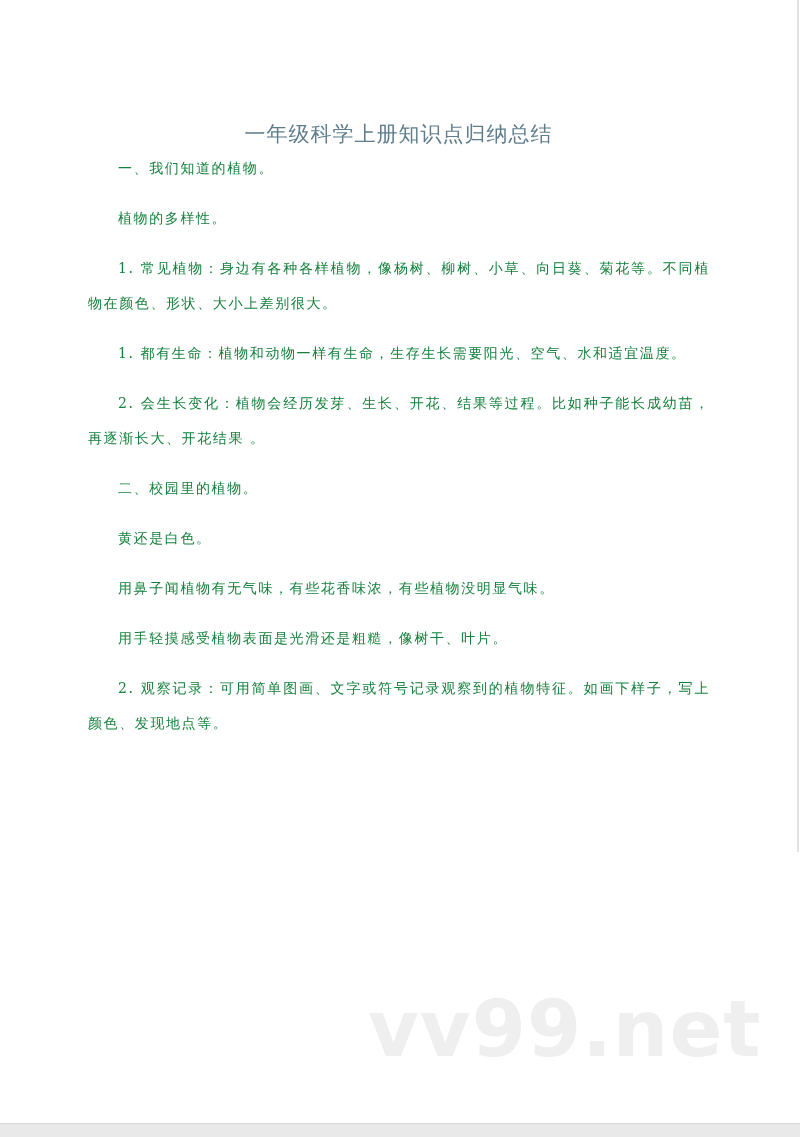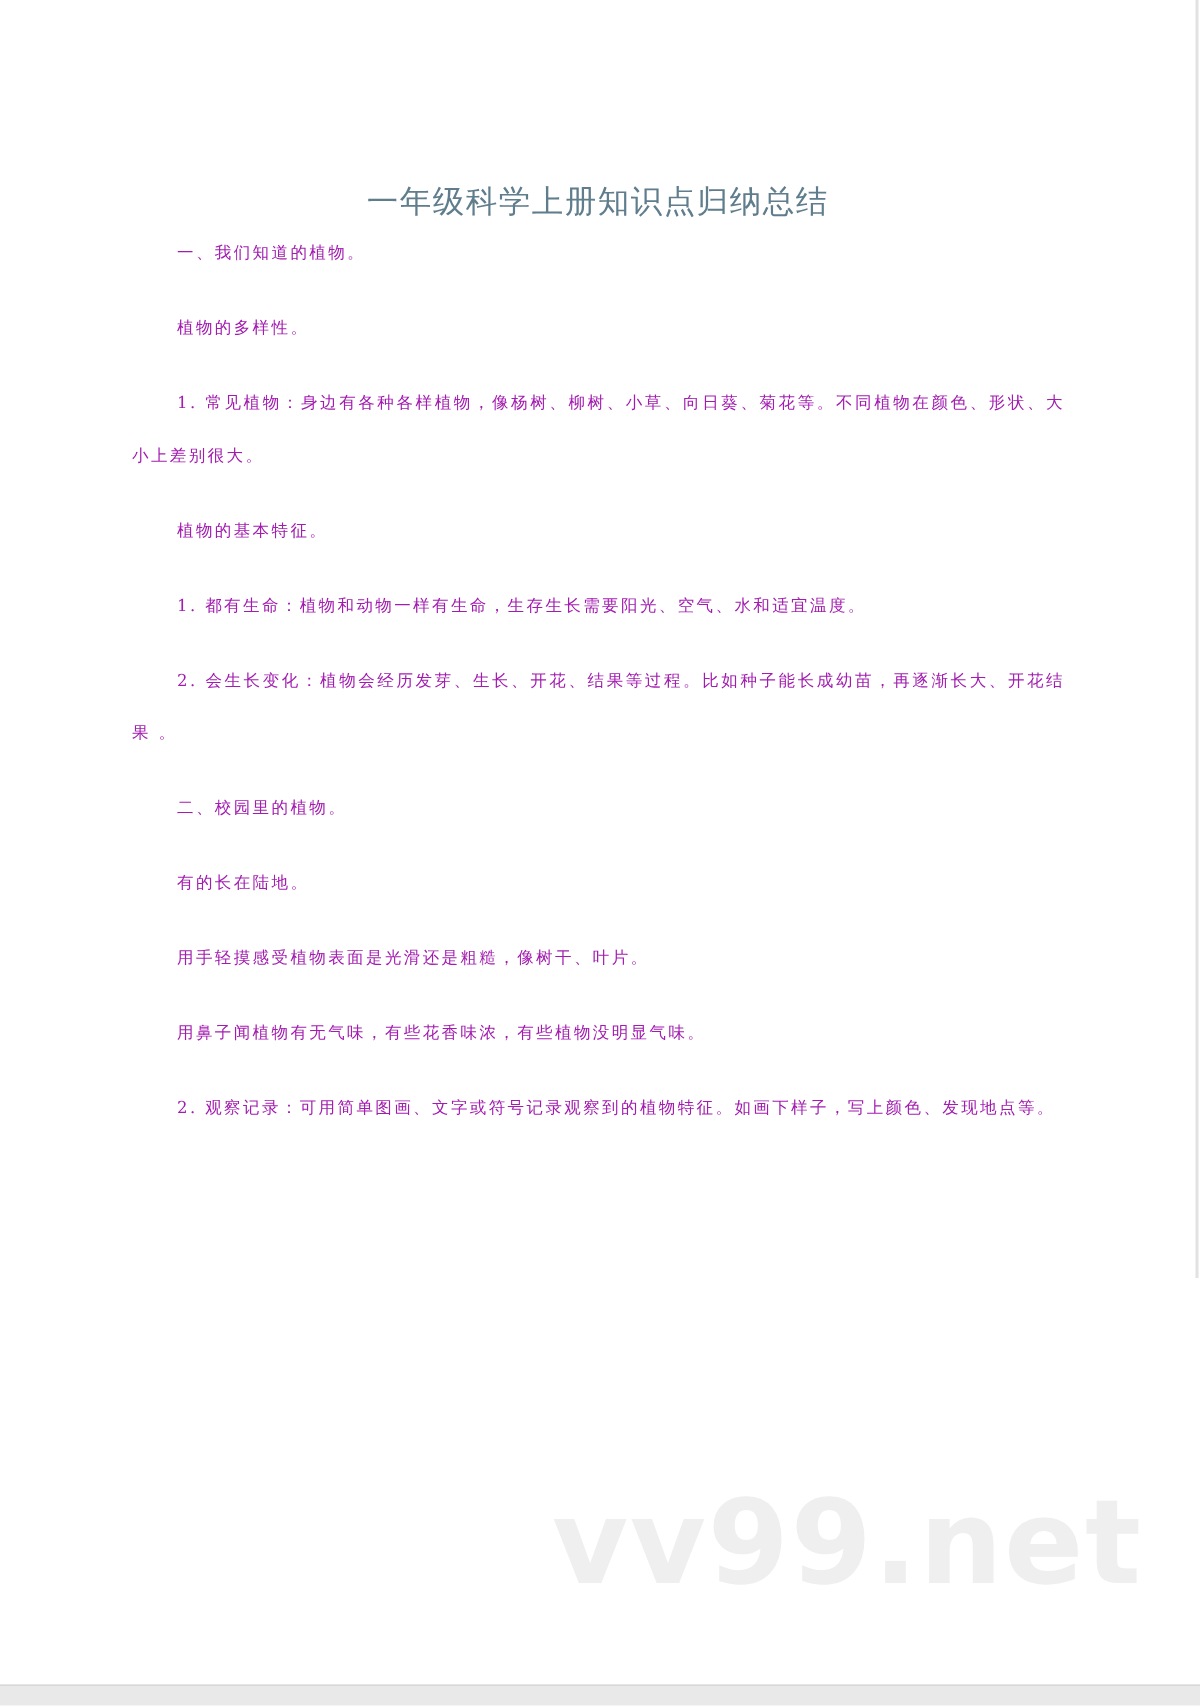--- a/index.html
+++ b/index.html
@@ -42,22 +42,22 @@
       font-size: 21px;
       color: #5f7d8c;
       letter-spacing: 1px;
       font-weight: normal;
     }
     .content {
       position: absolute;
       left: 88px;
       top: 151px;
       width: 622px;
-      color: #a21caf;
-      font-size: 11px;
+      color: #15803d;
+      font-size: 14px;
       line-height: 35px;
       letter-spacing: 1.6px;
     }
     .para {
       margin: 0 0 15px 0;
       text-indent: 30px;
       text-align: justify;
     }
     .watermark {
       position: absolute;
@@ -74,26 +74,25 @@
 </head>
 <body>
 
 <div class="page">
   <h1 class="title">一年级科学上册知识点归纳总结</h1>
 
   <div class="content">
     <p class="para">一、我们知道的植物。</p>
     <p class="para">植物的多样性。</p>
     <p class="para">1. 常见植物：身边有各种各样植物，像杨树、柳树、小草、向日葵、菊花等。不同植物在颜色、形状、大小上差别很大。</p>
-    <p class="para">植物的基本特征。</p>
     <p class="para">1. 都有生命：植物和动物一样有生命，生存生长需要阳光、空气、水和适宜温度。</p>
     <p class="para">2. 会生长变化：植物会经历发芽、生长、开花、结果等过程。比如种子能长成幼苗，再逐渐长大、开花结果 。</p>
     <p class="para">二、校园里的植物。</p>
-    <p class="para">有的长在陆地。</p>
+    <p class="para">黄还是白色。</p>
+    <p class="para">用鼻子闻植物有无气味，有些花香味浓，有些植物没明显气味。</p>
     <p class="para">用手轻摸感受植物表面是光滑还是粗糙，像树干、叶片。</p>
-    <p class="para">用鼻子闻植物有无气味，有些花香味浓，有些植物没明显气味。</p>
     <p class="para">2. 观察记录：可用简单图画、文字或符号记录观察到的植物特征。如画下样子，写上颜色、发现地点等。</p>
   </div>
 
   <div class="watermark">vv99.net</div>
 </div>
 
 <div class="bottom-band"></div>
 
 </body></html>

